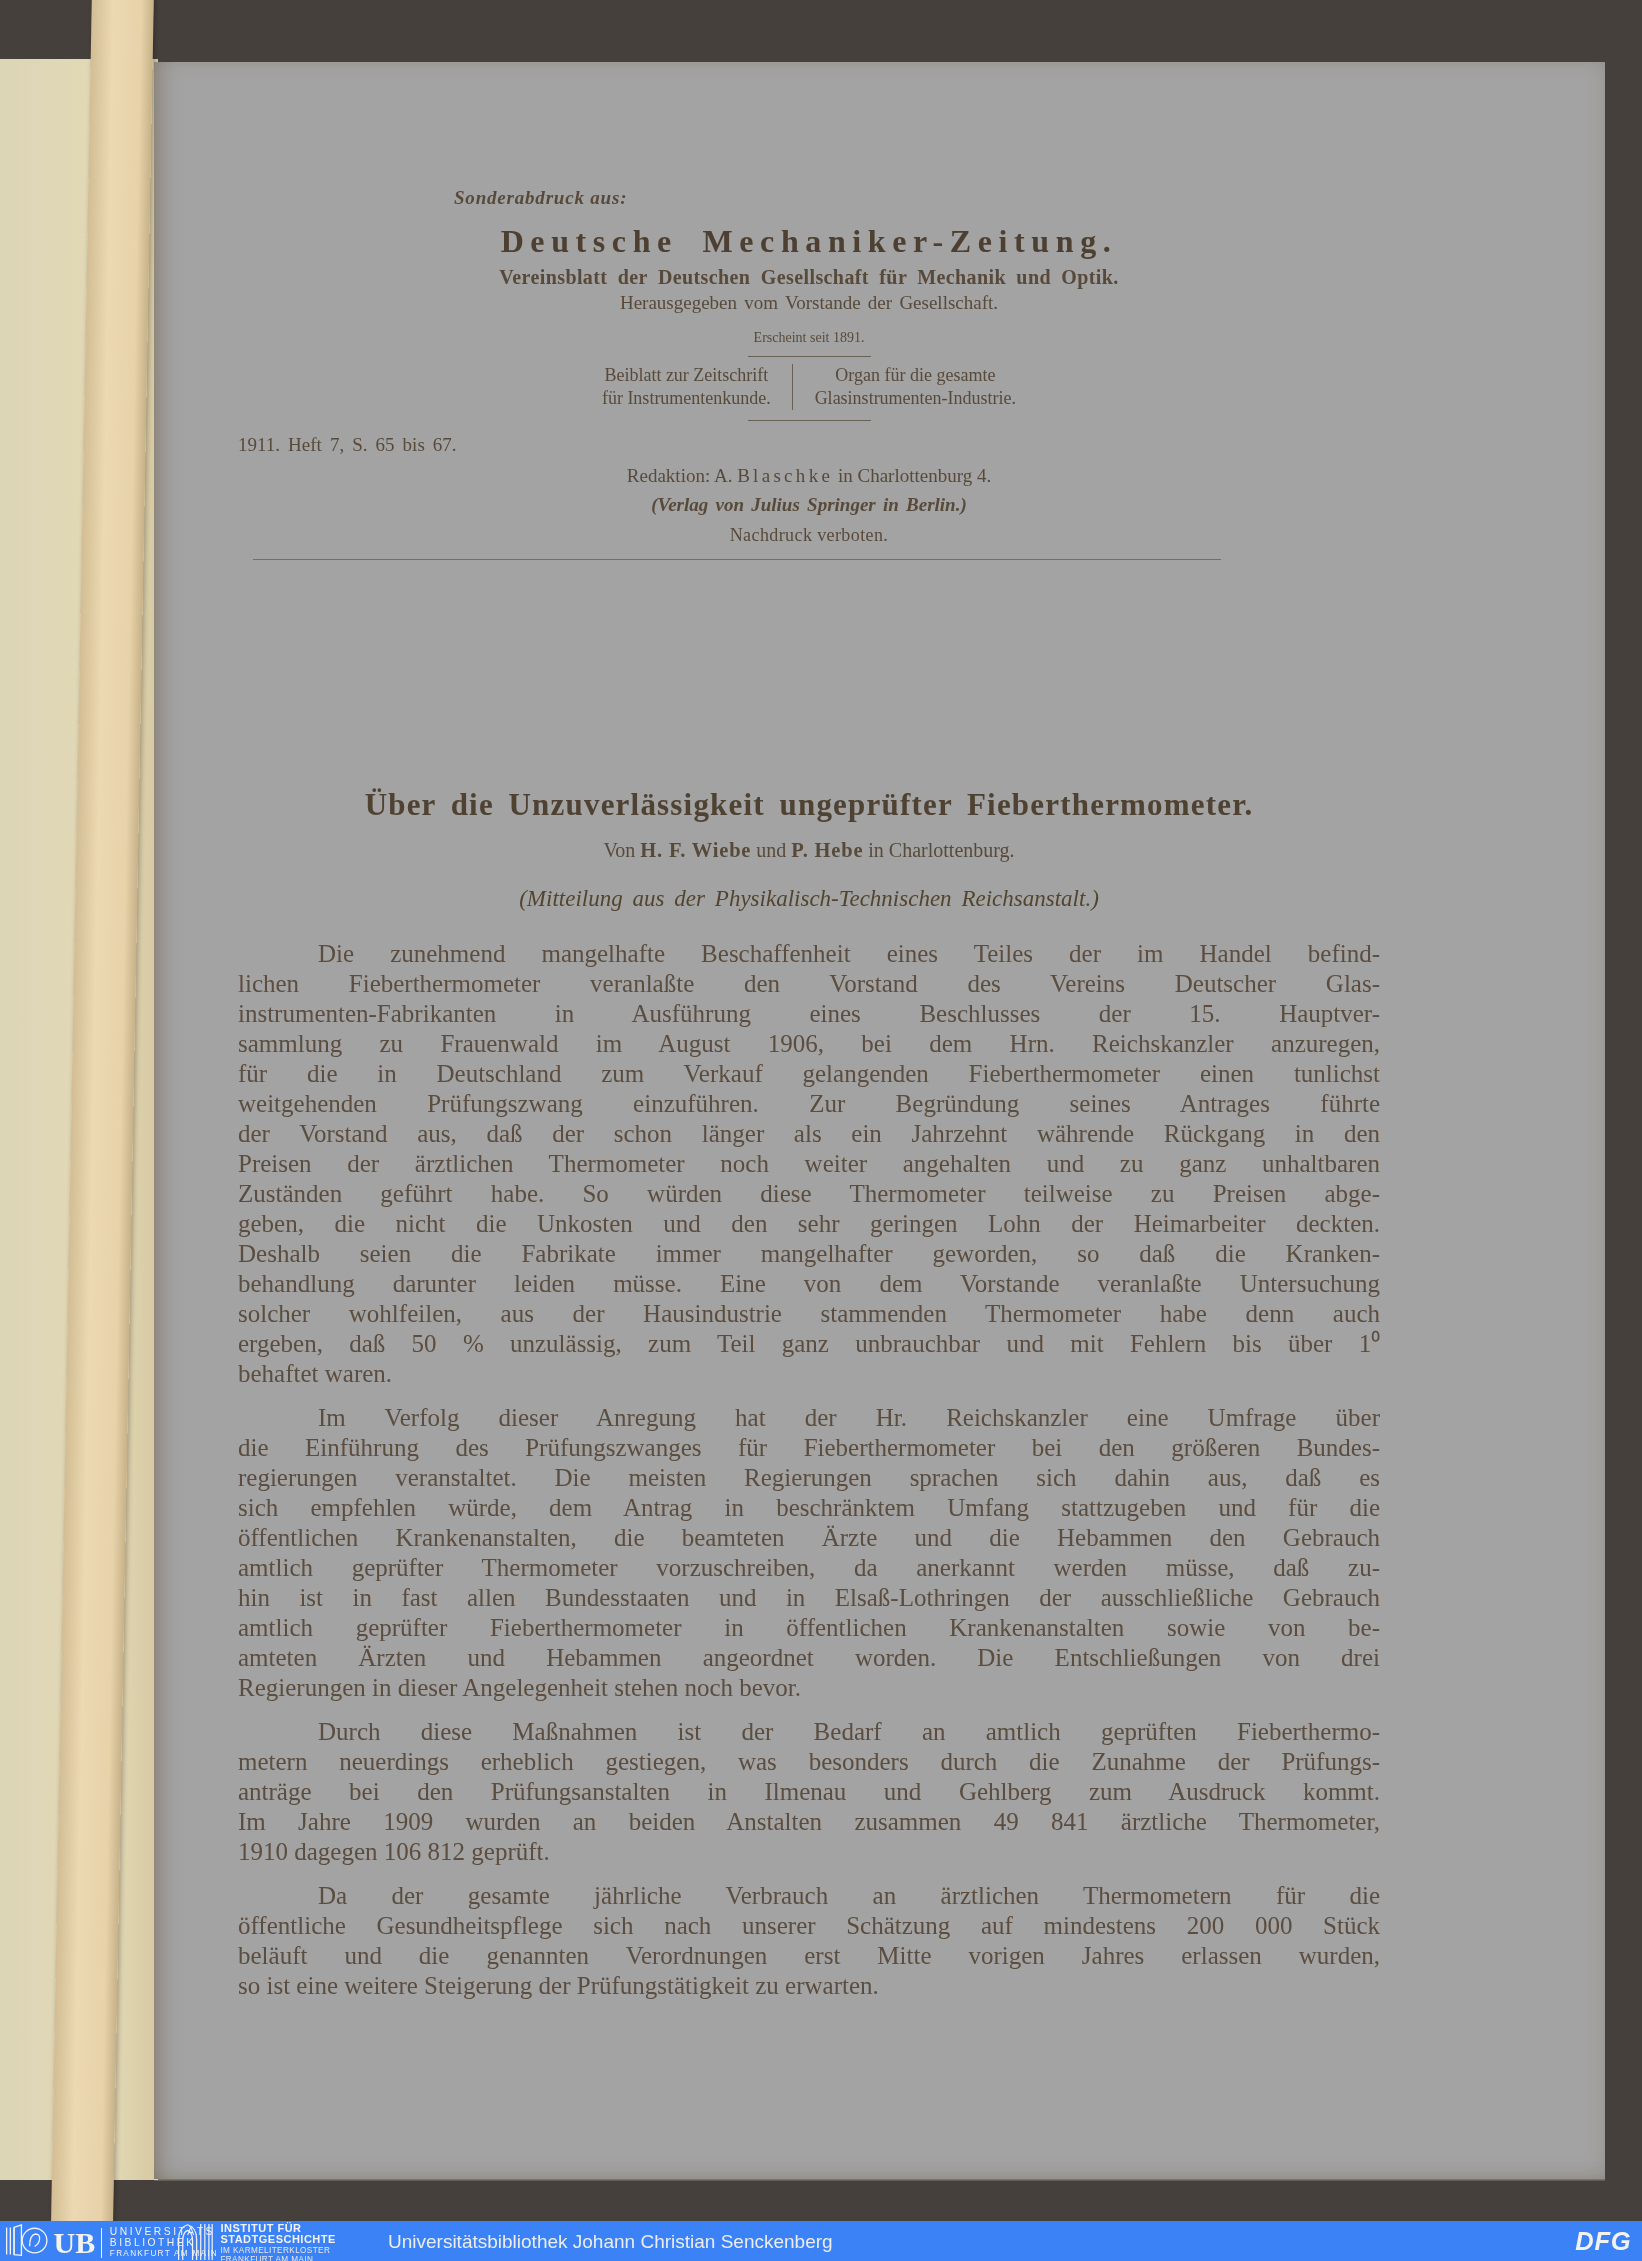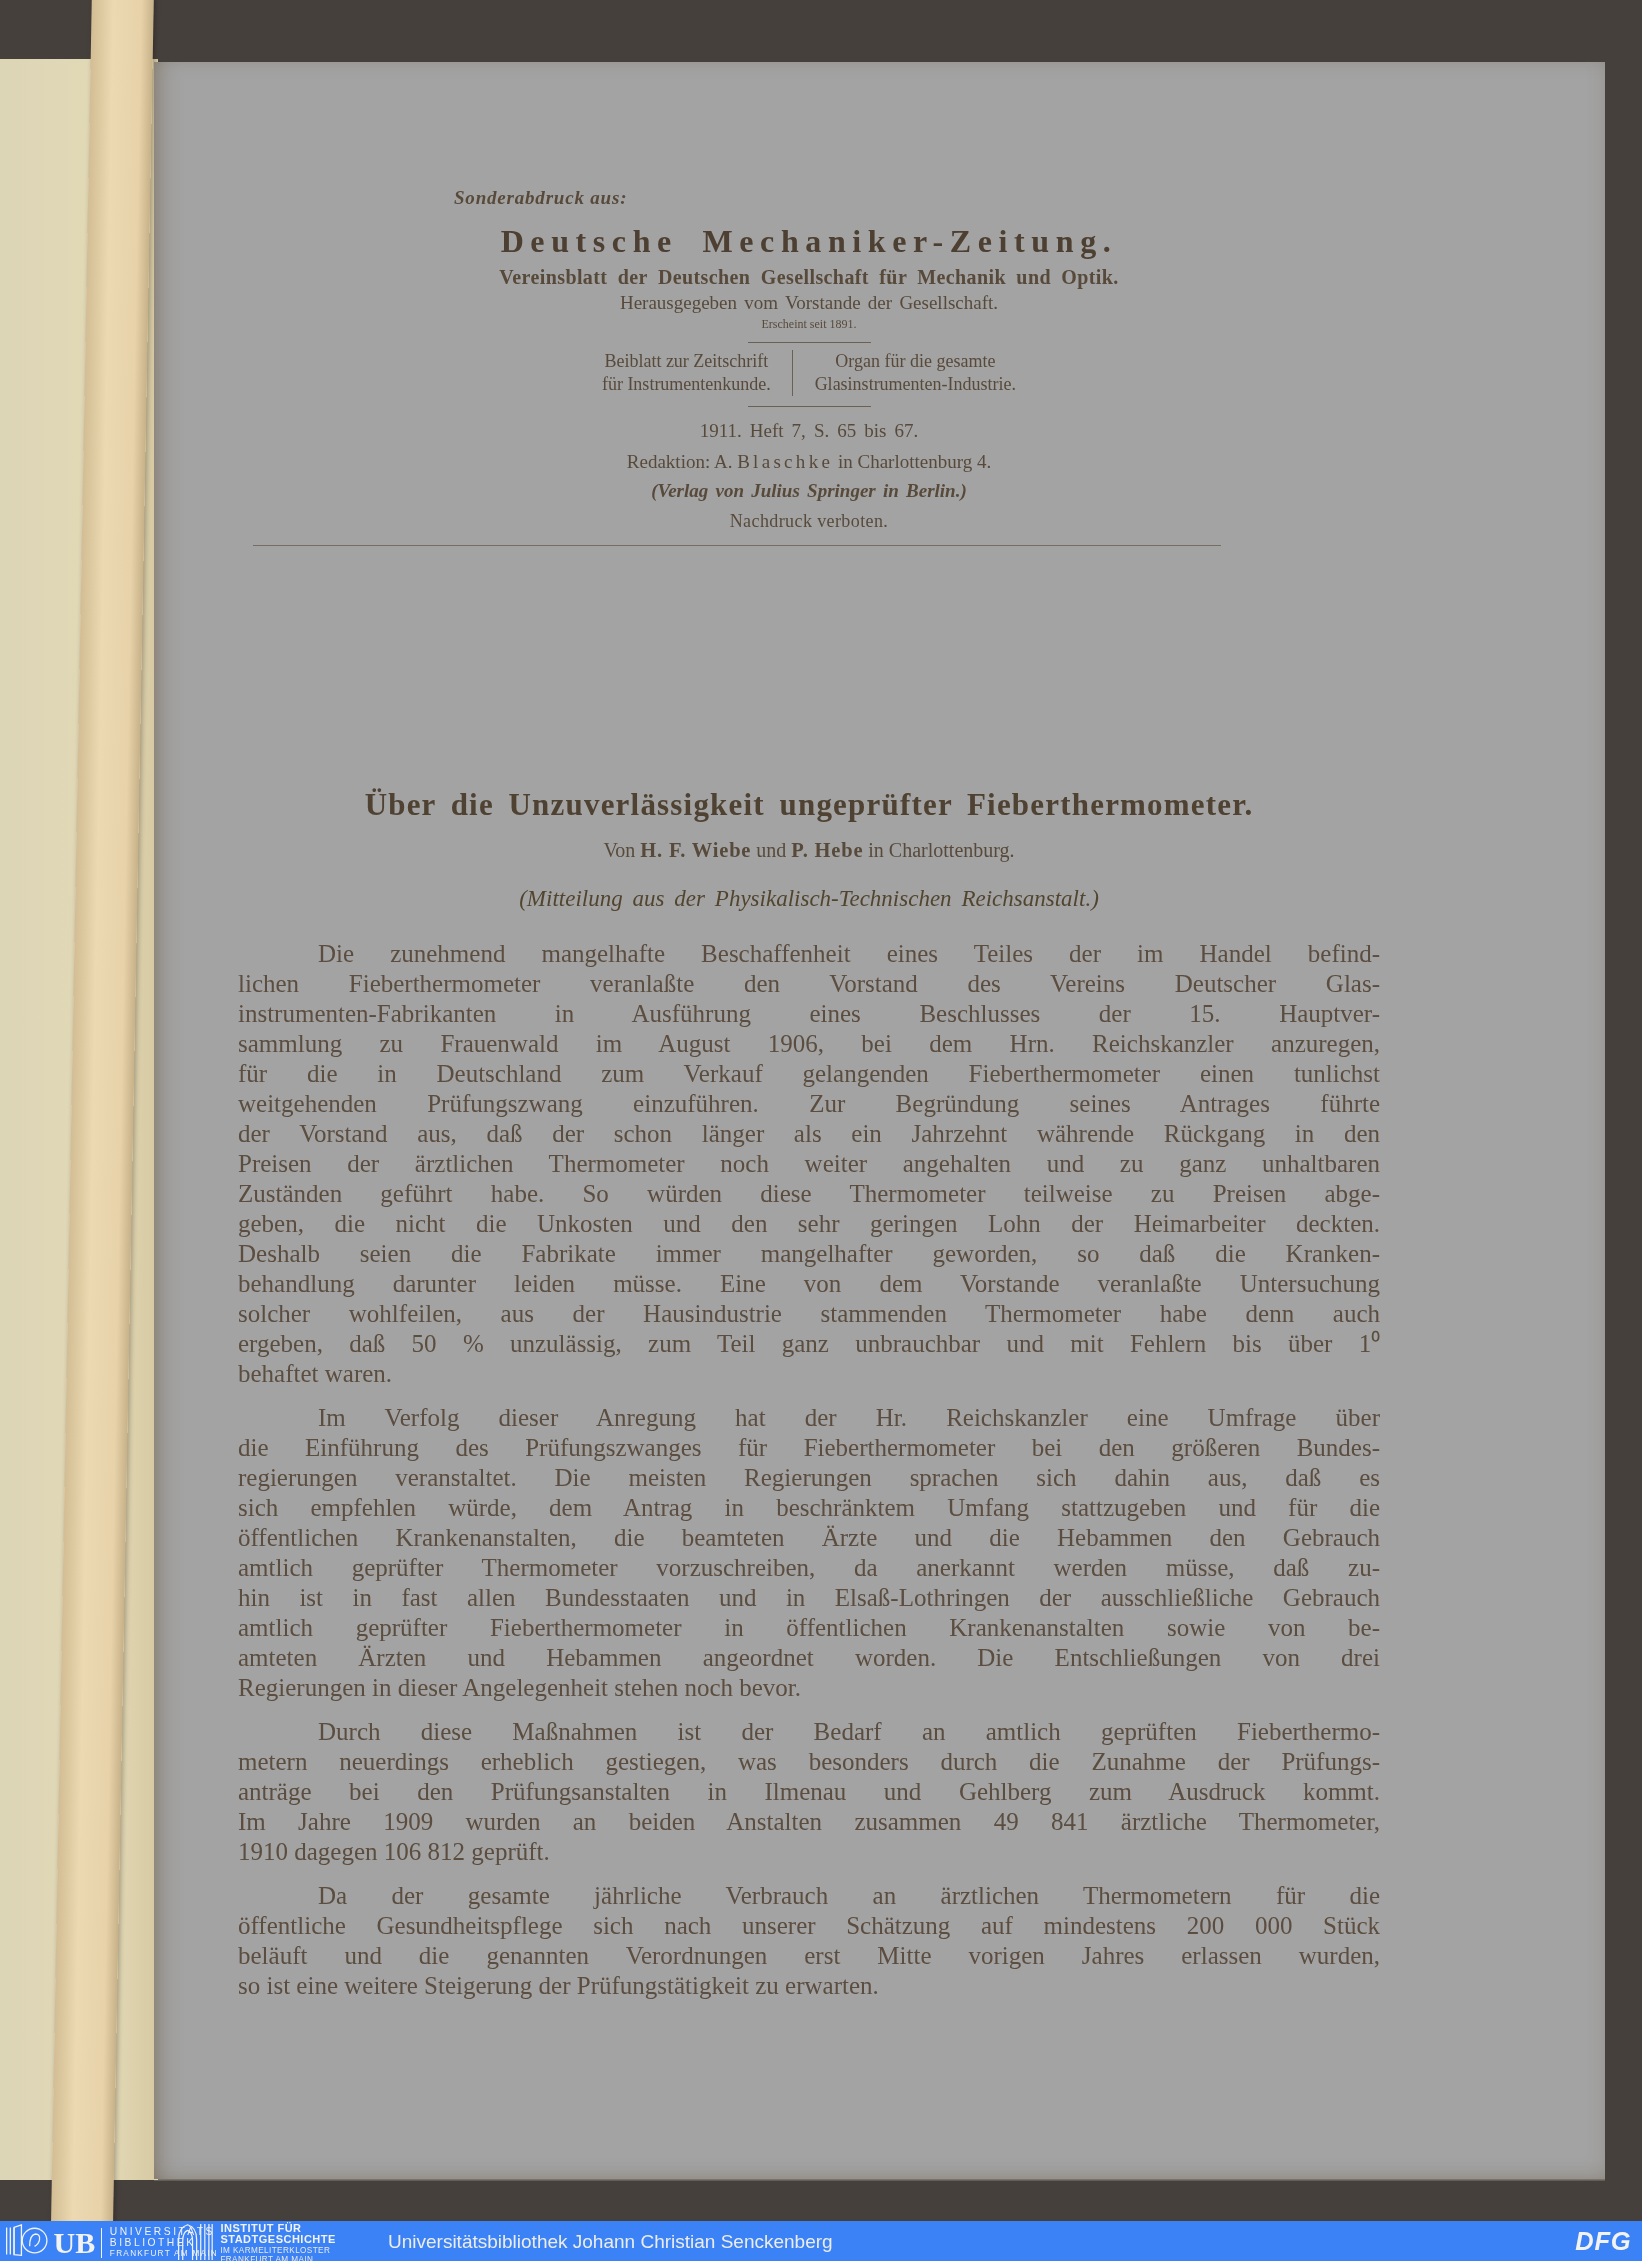--- a/index.html
+++ b/index.html
@@ -27,26 +27,26 @@
     box-shadow:inset 13px 0 23px -11.5px rgba(92,70,38,.5),
                inset -6.6px -8.2px 28px -18px rgba(92,70,38,.4),
                0 1.6px 0 rgba(255,248,225,.28);
   }
   
   .masthead{position:absolute;top:125px;left:84px;width:1142px;color:#584a3b;}
   .offprint{margin-left:216px;font-style:italic;font-weight:600;font-size:19px;letter-spacing:0.8px;}
   .journal{ text-align:center;font-weight:bold;font-size:32px;letter-spacing:6.6px;word-spacing:10px;margin-top:14px;color:#4d4032;}
   .sub1{text-align:center;font-size:20px;font-weight:600;margin-top:5.7px;word-spacing:5px;letter-spacing:0.4px;}
   .sub2{text-align:center;font-size:19px;margin-top:3.3px;word-spacing:2.5px;}
-  .sub3{text-align:center;font-size:12px;margin-top:3px;}
+  .sub3{text-align:center;font-size:14px;margin-top:16px;}
   .sdiv{width:123px;border-top:1.6px solid rgba(88,74,59,.75);margin:10px auto 6.6px auto;}
   .organs{display:flex;justify-content:center;font-size:18px;line-height:23px;text-align:center;}
   .organs .col{padding:0 21.4px;}
   .organs .col + .col{border-left:1.6px solid rgba(88,74,59,.75);}
-  .issue{text-align:center;font-size:19px;margin-top:13px;word-spacing:3.3px;}
+  .issue{text-align:left;font-size:19px;margin-top:13px;word-spacing:3.3px;}
   .redaktion{text-align:center;font-size:19px;margin-top:9px;}
   .redaktion .sperr{letter-spacing:3.3px;}
   .verlag{text-align:center;font-size:19px;font-style:italic;font-weight:600;margin-top:7.4px;word-spacing:2.5px;}
   .nachdruck{text-align:center;font-size:18px;margin-top:9px;letter-spacing:0.4px;}
   .longrule{margin:13px 0 0 15px;width:968px;border-top:1.6px solid rgba(88,74,59,.6);}
   
   .titleblock{position:absolute;top:725px;left:84px;width:1142px;text-align:center;color:#52452f;}
   .art-title{margin:0;font-size:31px;font-weight:bold;letter-spacing:1.2px;word-spacing:5.7px;color:#4f4232;}
   .byline{margin-top:16.4px;font-size:20px;color:#584a3b;}
   .byline .author{font-weight:bold;font-size:20.5px;letter-spacing:0.8px;}

